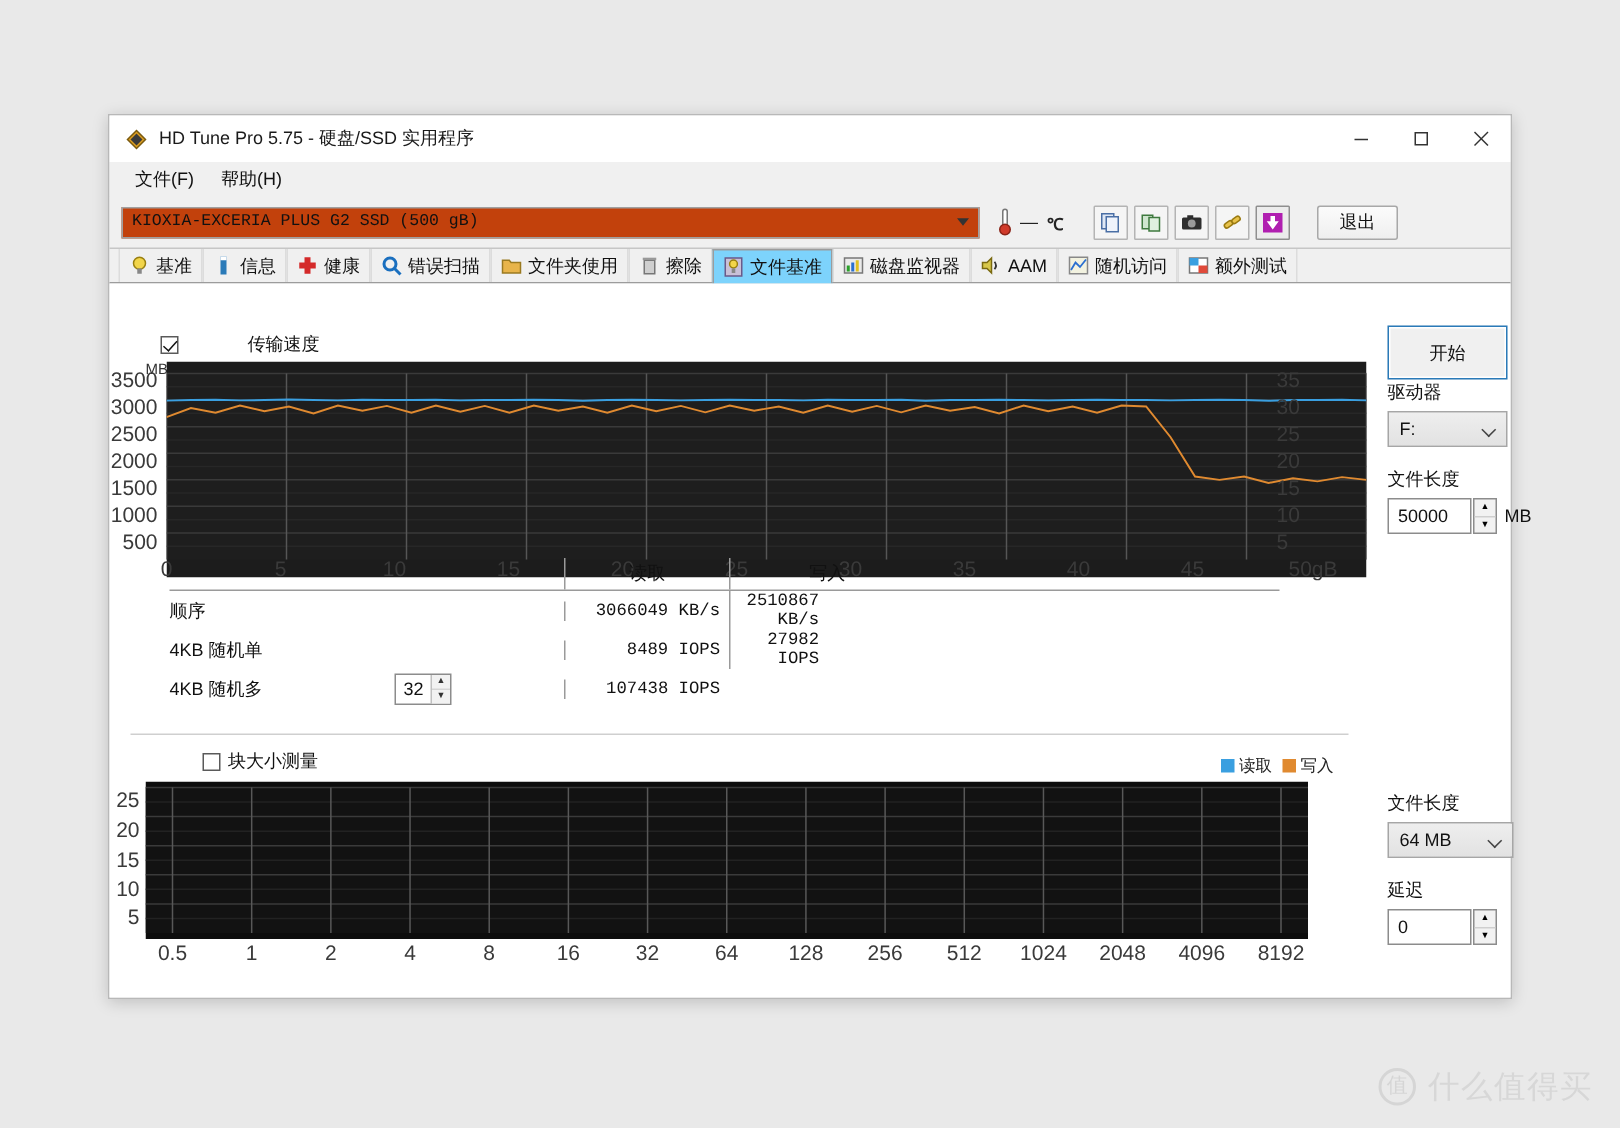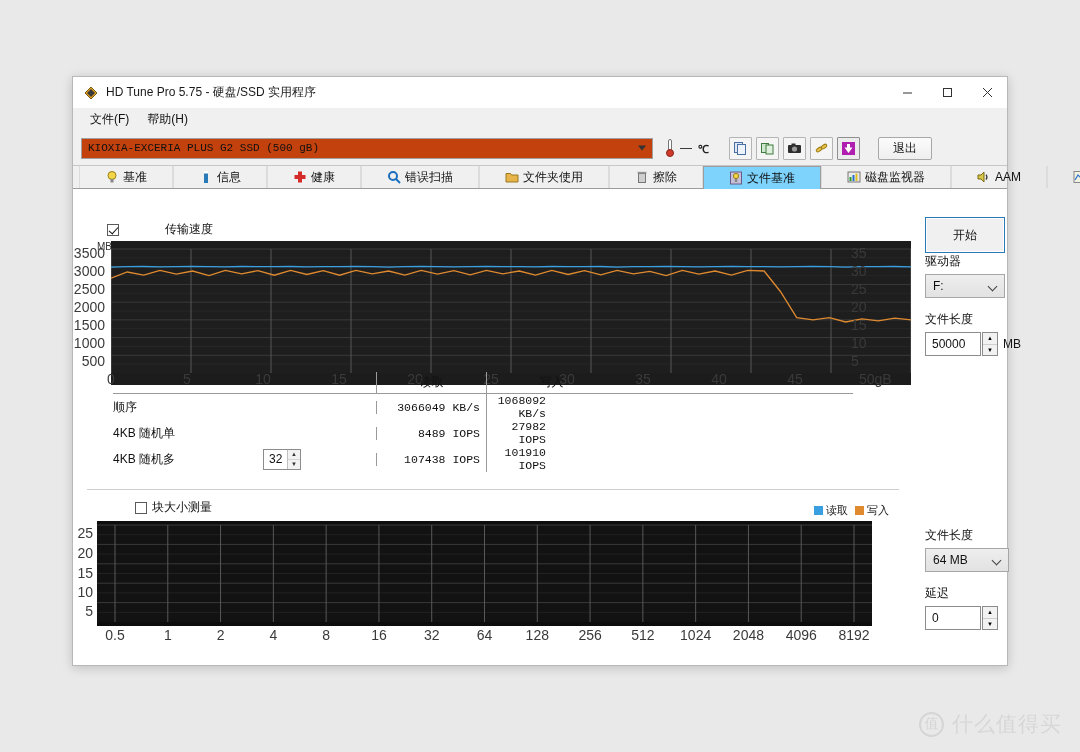--- a/index.html
+++ b/index.html
@@ -101,21 +101,21 @@
   
   .tabstrip {
     height: 24px; display: flex; align-items: stretch;
     border-top: 1px solid #c6c6c6;
     border-bottom: 1px solid #9c9c9c;
     background: #f0f0f0; flex: none;
     padding-left: 6px;
   }
   .tab {
     display: flex; align-items: center; gap: 4px;
-    padding: 0 25px; font-size: 12px; color: #111;
+    padding: 0 6px; font-size: 12px; color: #111;
     border-left: 1px solid #dcdcdc; border-right: 1px solid #dcdcdc;
     white-space: nowrap;
   }
   .tab.active {
     background: #7dd3fc;
     border-left: 1px solid #9c9c9c; border-right: 1px solid #9c9c9c;
     border-top: 1px solid #9c9c9c;
     margin-bottom: -1px;
   }
   .ti { width: 14px; height: 14px; display: inline-block; position: relative; flex: none; }
@@ -505,21 +505,21 @@
             <div class="c-label"></div>
             <div class="c-spin"></div>
             <div class="c-read">读取</div>
             <div class="c-write">写入</div>
           </div>
 
           <div class="res-row">
             <div class="c-label">顺序</div>
             <div class="c-spin"></div>
             <div class="c-read">3066049 KB/s</div>
-            <div class="c-write">1068092 KB/s</div>
+            <div class="c-write">2510867 KB/s</div>
           </div>
 
           <div class="res-row">
             <div class="c-label">4KB 随机单</div>
             <div class="c-spin"></div>
             <div class="c-read">8489 IOPS</div>
             <div class="c-write">27982 IOPS</div>
           </div>
 
           <div class="res-row">
@@ -527,21 +527,20 @@
             <div class="c-spin">
               <div class="spin">
                 <div class="v">32</div>
                 <div class="btns">
                   <div>▲</div>
                   <div>▼</div>
                 </div>
               </div>
             </div>
             <div class="c-read">107438 IOPS</div>
-            <div class="c-write">101910 IOPS</div>
           </div>
         </div>
 
         <div class="divider-h" style="top:300px;"></div>
 
         <div class="chk-row" style="left:34px; top:310px;padding-left:28px;">
           <div class="chk"></div>
           <div class="chk-label">块大小测量</div>
         </div>
 

